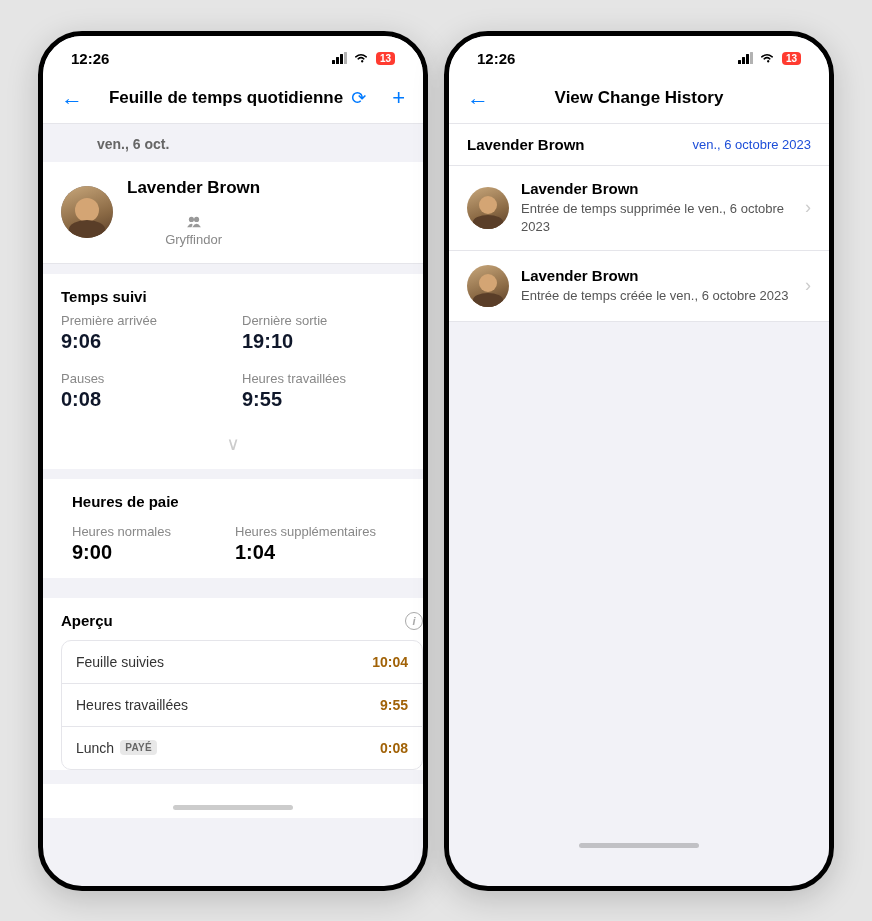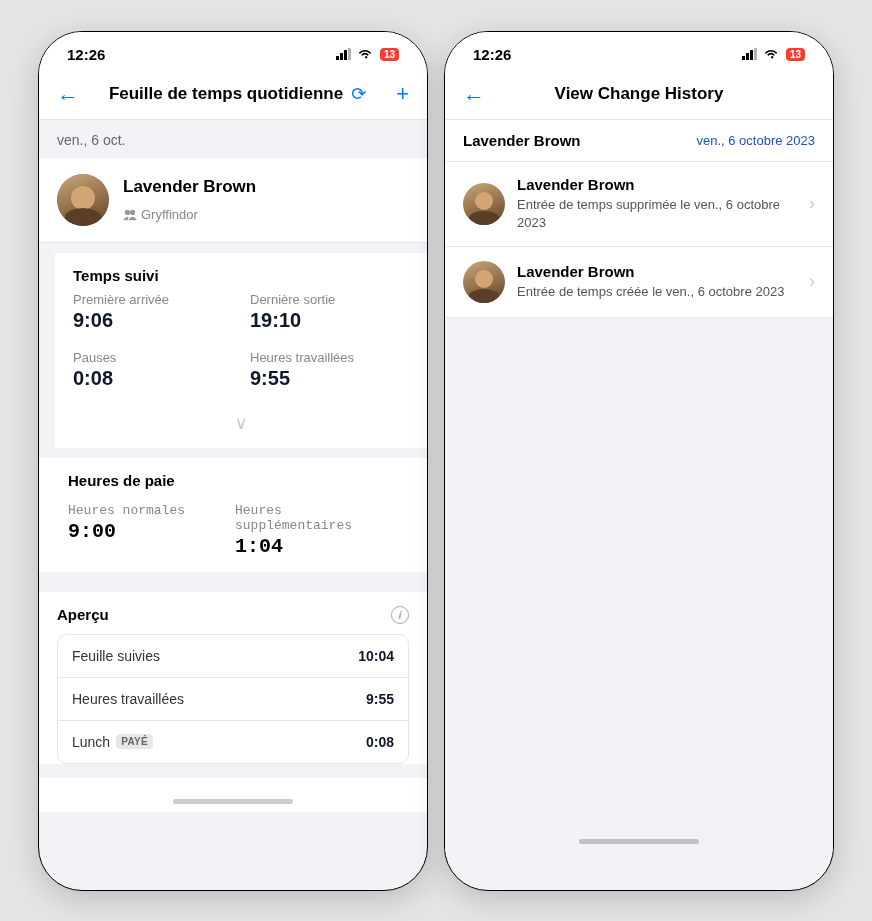--- a/index.html
+++ b/index.html
@@ -18,21 +18,21 @@
       align-items: flex-start;
     }
     .phone {
       width: 390px;
       min-height: 860px;
       background: #f2f2f7;
       border-radius: 44px;
       overflow: hidden;
       box-shadow: 0 8px 32px rgba(0,0,0,0.18);
       position: relative;
-      border: 1px solid #000000;
+      border: 5px solid #000000;
     }
     .status-bar {
       display: flex;
       justify-content: space-between;
       align-items: center;
       padding: 14px 28px 8px 28px;
       background: white;
     }
     .status-time {
       font-size: 15px;
@@ -77,21 +77,22 @@
     .nav-icon {
       color: #007aff;
       font-size: 22px;
       cursor: pointer;
     }
     .date-header {
       padding: 12px 18px 10px 18px;
       background: #f2f2f7;
       font-size: 14px;
       color: #666;
-      font-weight: 400;
+      font-weight: 700;
+      margin-left: 36px;
     }
     .employee-section {
       background: white;
       padding: 16px 18px;
       display: flex;
       align-items: center;
       gap: 14px;
       border-bottom: 1px solid #e5e5ea;
     }
     .avatar {
@@ -139,25 +140,26 @@
       font-size: 17px;
       font-weight: 600;
       color: #000;
     }
     .employee-team {
       display: flex;
       align-items: center;
       gap: 4px;
       color: #888;
       font-size: 13px;
-      margin-top: 10px;
+      margin-top: 18px;
+      flex-direction: column;
     }
     .section-card {
       background: white;
-      margin: 10px 0 0 16px;
+      margin: 10px 0 0 0;
     }
     .section-title {
       font-size: 15px;
       font-weight: 600;
       color: #000;
       padding: 14px 18px 8px 18px;
     }
     .time-grid {
       display: grid;
       grid-template-columns: 1fr 1fr;
@@ -191,37 +193,36 @@
     }
     .pay-title {
       font-size: 15px;
       font-weight: 600;
       margin-bottom: 14px;
     }
     .pay-grid {
       display: grid;
       grid-template-columns: 1fr 1fr;
       gap: 4px;
-      font-family: Liberation Mono, monospace;
     }
     .pay-item label {
       font-size: 13px;
       color: #888;
       display: block;
       margin-bottom: 2px;
     }
     .pay-item .pay-value {
       font-size: 20px;
       font-weight: 600;
       color: #000;
     }
     .apercu-section {
       background: white;
       margin-top: 10px;
-      padding: 14px 18px 0 18px;
+      padding: 14px 0 0 18px;
     }
     .apercu-header {
       display: flex;
       justify-content: space-between;
       align-items: center;
       margin-bottom: 10px;
     }
     .apercu-title {
       font-size: 15px;
       font-weight: 600;
@@ -258,21 +259,21 @@
     .apercu-row-label {
       font-size: 14px;
       color: #333;
       display: flex;
       align-items: center;
       gap: 6px;
     }
     .apercu-row-value {
       font-size: 14px;
       font-weight: 600;
-      color: #0f172a;
+      color: #a16207;
     }
     .apercu-row-value.dim {
       color: #aaa;
       font-weight: 400;
     }
     .badge-paye {
       background: #e8e8e8;
       color: #666;
       font-size: 10px;
       font-weight: 600;

